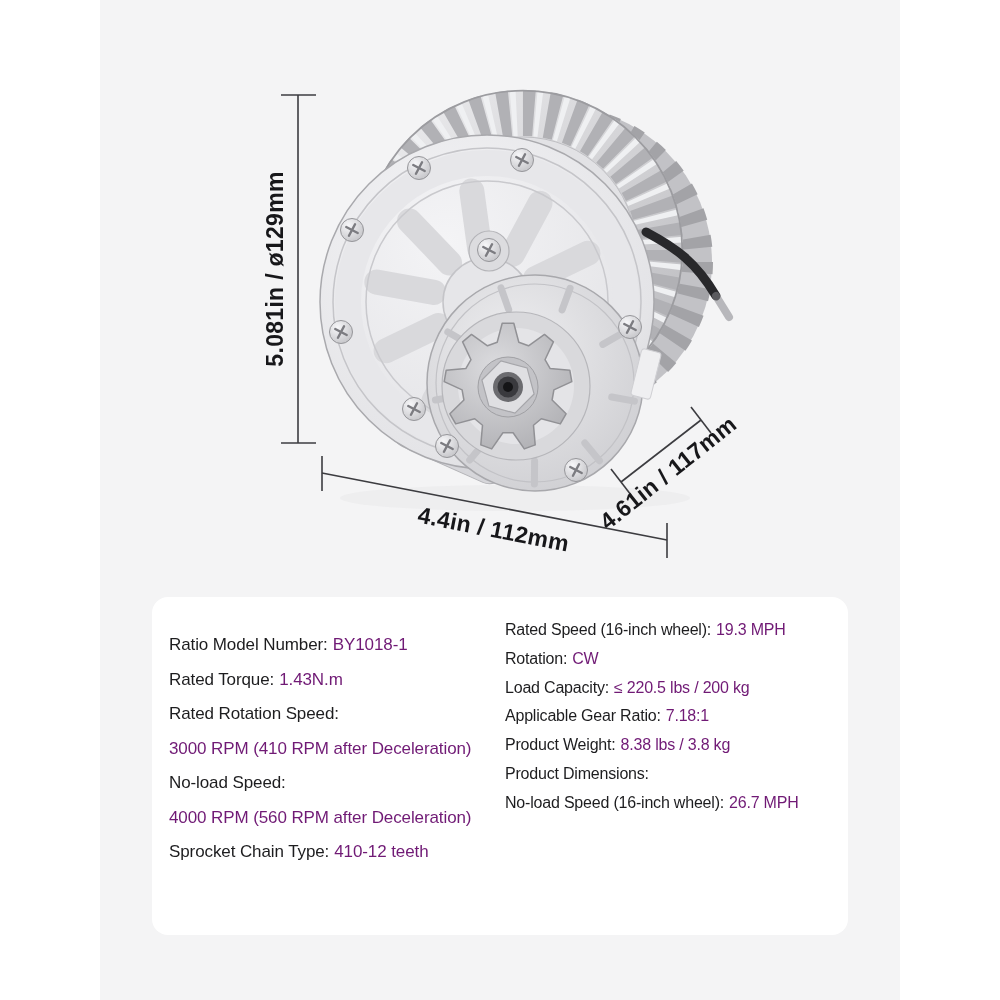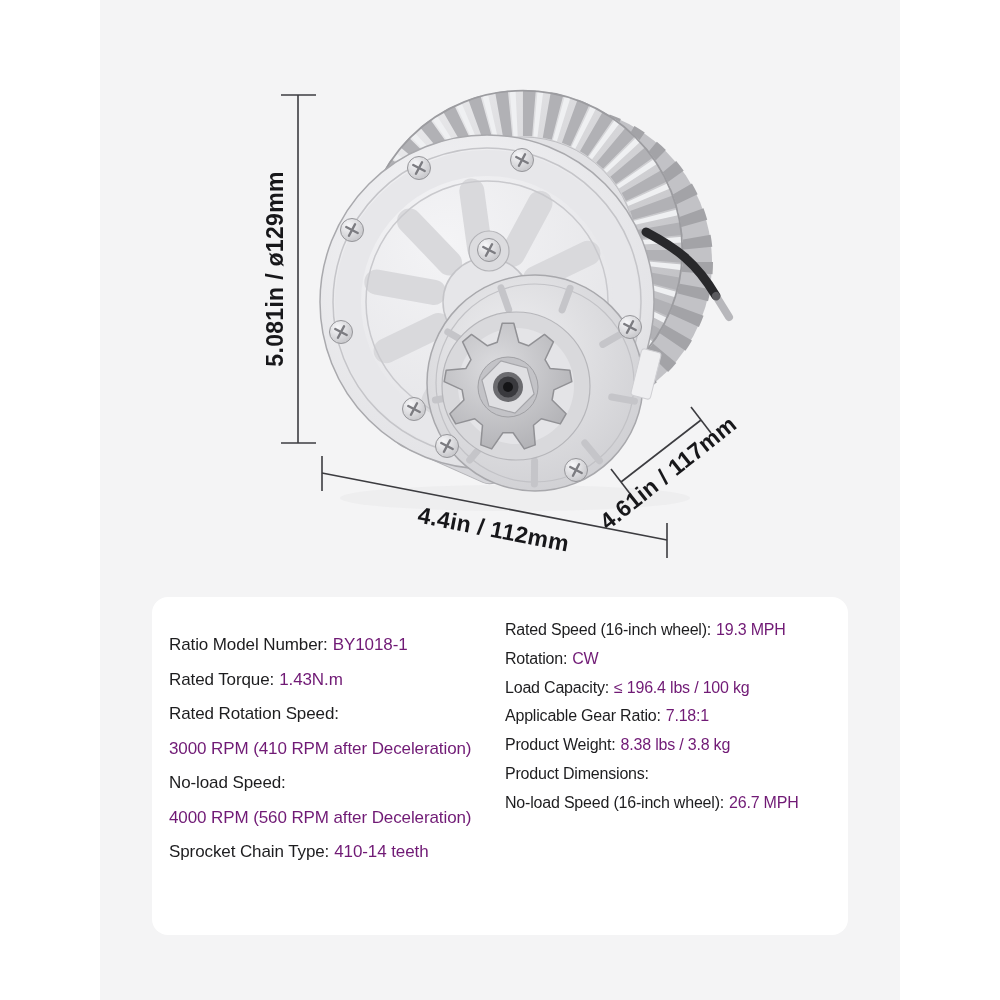--- a/index.html
+++ b/index.html
@@ -165,24 +165,24 @@
 </svg>
 
 <div class="spec-panel">
   <div class="col col-left">
     <div class="spec-row"><span class="lbl">Ratio Model Number:</span><span class="val">BY1018-1</span></div>
     <div class="spec-row"><span class="lbl">Rated Torque:</span><span class="val">1.43N.m</span></div>
     <div class="spec-row"><span class="lbl">Rated Rotation Speed:</span><span class="val"></span></div>
     <div class="spec-row"><span class="lbl"></span><span class="val">3000 RPM (410 RPM after Deceleration)</span></div>
     <div class="spec-row"><span class="lbl">No-load Speed:</span><span class="val"></span></div>
     <div class="spec-row"><span class="lbl"></span><span class="val">4000 RPM (560 RPM after Deceleration)</span></div>
-    <div class="spec-row"><span class="lbl">Sprocket Chain Type:</span><span class="val">410-14 teeth</span></div>
+    <div class="spec-row"><span class="lbl">Sprocket Chain Type:</span><span class="val">410-12 teeth</span></div>
   </div>
   <div class="col col-right">
     <div class="spec-row"><span class="lbl">Rated Speed (16-inch wheel):</span><span class="val">19.3 MPH</span></div>
     <div class="spec-row"><span class="lbl">Rotation:</span><span class="val">CW</span></div>
-    <div class="spec-row"><span class="lbl">Load Capacity:</span><span class="val">≤ 196.4 lbs / 100 kg</span></div>
+    <div class="spec-row"><span class="lbl">Load Capacity:</span><span class="val">≤ 220.5 lbs / 200 kg</span></div>
     <div class="spec-row"><span class="lbl">Applicable Gear Ratio:</span><span class="val">7.18:1</span></div>
     <div class="spec-row"><span class="lbl">Product Weight:</span><span class="val">8.38 lbs / 3.8 kg</span></div>
     <div class="spec-row"><span class="lbl">Product Dimensions:</span><span class="val"></span></div>
     <div class="spec-row"><span class="lbl">No-load Speed (16-inch wheel):</span><span class="val">26.7 MPH</span></div>
   </div>
 </div>
 
 </body></html>

